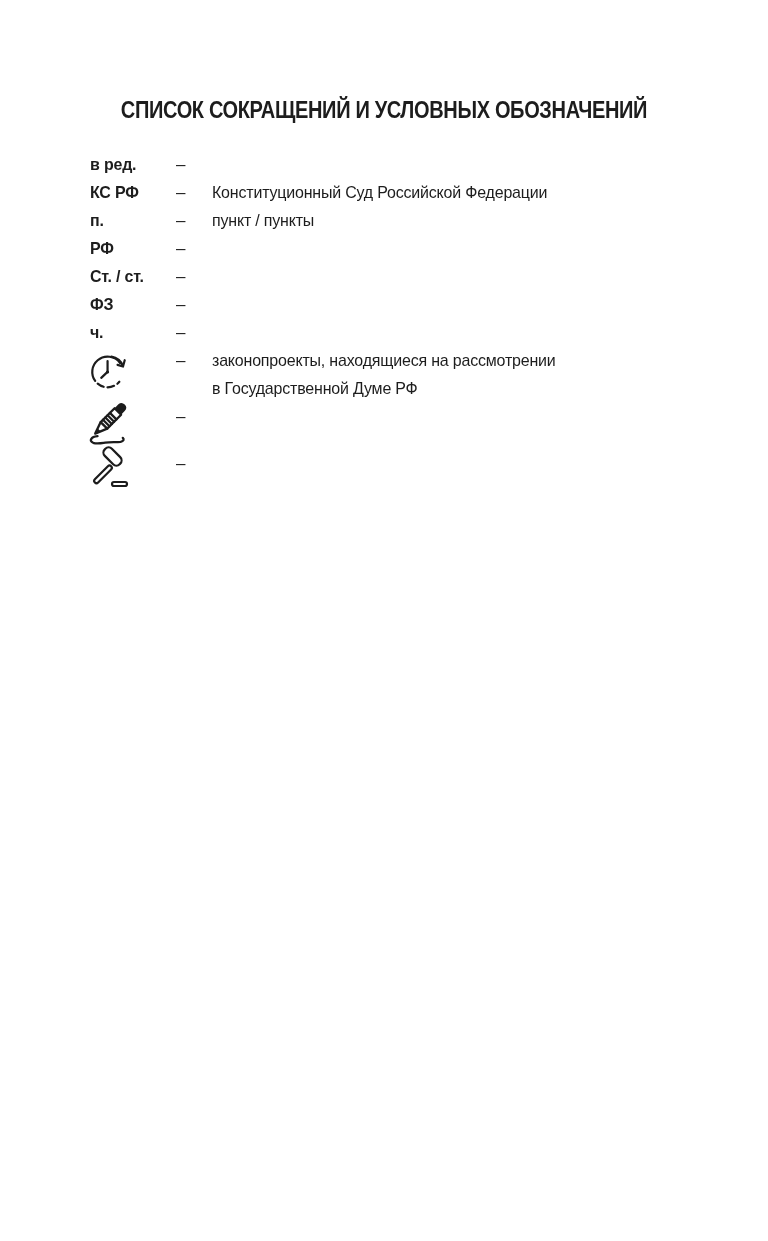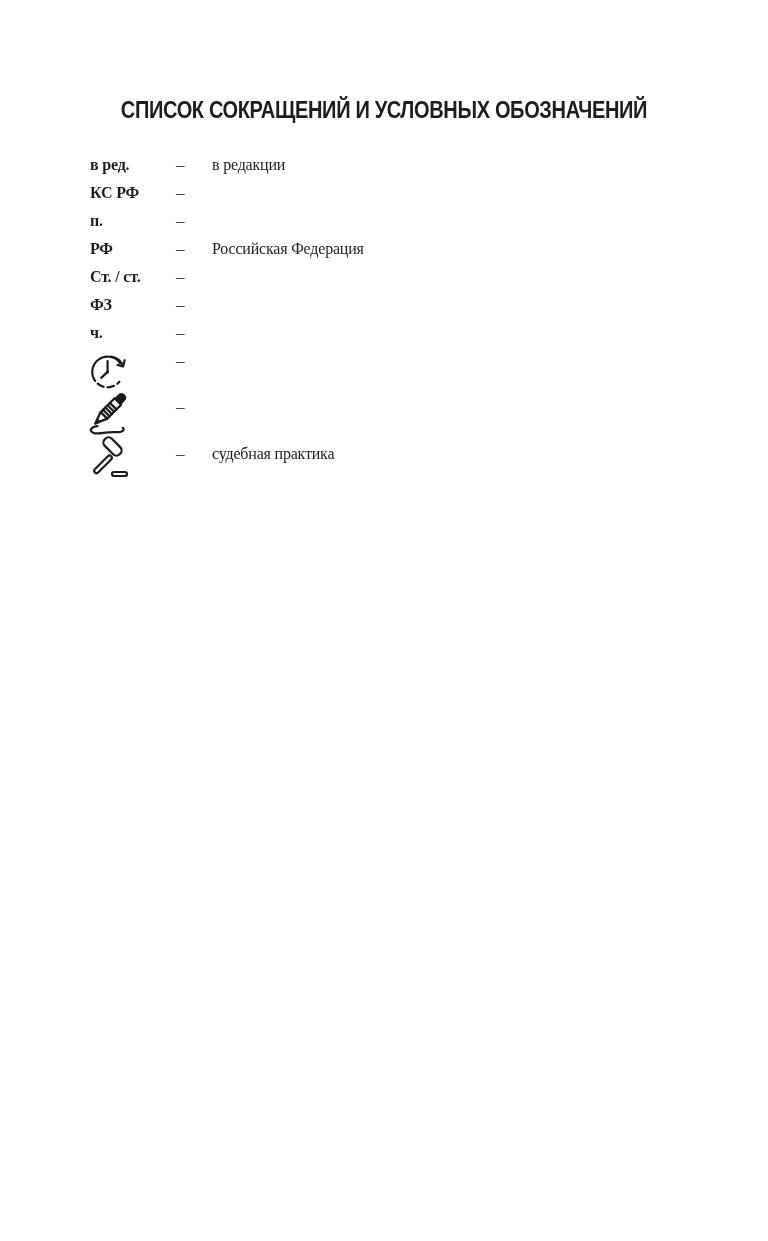--- a/index.html
+++ b/index.html
@@ -32,21 +32,20 @@
     transform-origin: 50% 50%;
     white-space: nowrap;
   }
   .abbr-list {
     margin: 25px 86px 0 90px;
   }
   .row {
     display: grid;
     grid-template-columns: 86px 36px 1fr;
     align-items: start;
-    font-family: Liberation Serif, serif;
   }
   .term, .dash, .line {
     font-size: 17px;
     line-height: 28px;
     letter-spacing: -0.2px;
   }
   .term {
     font-weight: bold;
     white-space: nowrap;
     transform: scaleX(0.94);
@@ -74,41 +73,41 @@
 
 <div class="page">
 
   <h1 class="title">СПИСОК СОКРАЩЕНИЙ И УСЛОВНЫХ ОБОЗНАЧЕНИЙ</h1>
 
   <div class="abbr-list">
 
     <div class="row">
       <div class="term">в ред.</div>
       <div class="dash">–</div>
-      <div class="def">
-        <span class="line">в редакции</span>
-      </div>
     </div>
 
     <div class="row">
       <div class="term">КС РФ</div>
       <div class="dash">–</div>
+      <div class="def">
+        <span class="line">Конституционный Суд Российской Федерации</span>
+      </div>
     </div>
 
     <div class="row">
       <div class="term">п.</div>
       <div class="dash">–</div>
+      <div class="def">
+        <span class="line">пункт / пункты</span>
+      </div>
     </div>
 
     <div class="row">
       <div class="term">РФ</div>
       <div class="dash">–</div>
-      <div class="def">
-        <span class="line">Российская Федерация</span>
-      </div>
     </div>
 
     <div class="row">
       <div class="term">Ст. / ст.</div>
       <div class="dash">–</div>
     </div>
 
     <div class="row">
       <div class="term">ФЗ</div>
       <div class="dash">–</div>
@@ -124,20 +123,24 @@
         <svg width="46" height="46" viewBox="0 0 48 48">
           <path class="ico" d="M35.6 16.8 A16 16 0 1 0 34.8 36.3" stroke-dasharray="50 4 7 4 7 4 12"></path>
           <path class="ico" d="M26.5 10.1 A16.3 16.3 0 0 1 38.6 19.8"></path>
           <path class="ico" d="M32.9 18.6 L38.6 20.4 L40.4 13.8" stroke-width="2"></path>
           <path class="ico" d="M22.5 26 L22.5 14.6" stroke-width="2.8"></path>
           <path class="ico" d="M22.5 26 L15.9 32.2" stroke-width="2.4"></path>
           <circle class="ico-fill" cx="22.5" cy="26" r="1.6"></circle>
         </svg>
       </div>
       <div class="dash">–</div>
+      <div class="def">
+        <span class="line">законопроекты, находящиеся на рассмотрении</span>
+        <span class="line">в Государственной Думе РФ</span>
+      </div>
     </div>
 
     <div class="row">
       <div class="icon-cell pencil">
         <svg width="46" height="52" viewBox="0 0 46 52">
           <path class="ico-fill" d="M28.6 10.2 L32.4 6.3 Q35.6 3.4 38.7 6.5 Q41.8 9.6 38.9 12.8 L35.1 16.7 Z"></path>
           <path class="ico" d="M14.7 24.1 L28.6 10.2 L35.1 16.7 L21.2 30.6 Z" stroke-width="1.8"></path>
           <path class="ico" d="M14.7 24.1 L9.2 35.6 L21.2 30.6" stroke-width="1.8"></path>
           <path class="ico-fill" d="M9.2 35.6 L11.7 30.4 L14.4 33.1 Z"></path>
           <path class="ico" d="M17 21.8 L23.5 28.3" stroke-width="1.4"></path>
@@ -152,19 +155,16 @@
 
     <div class="row">
       <div class="icon-cell gavel">
         <svg width="48" height="50" viewBox="0 0 48 50">
           <rect class="ico-white" x="5.5" y="31" width="23" height="4.6" rx="2.3" transform="rotate(-45 17 33.3)"></rect>
           <rect class="ico-white" x="16" y="10.5" width="21" height="10" rx="4.6" transform="rotate(45 26.5 15.5)"></rect>
           <rect class="ico-white" x="26" y="41" width="15" height="4" rx="2"></rect>
         </svg>
       </div>
       <div class="dash">–</div>
-      <div class="def">
-        <span class="line">судебная практика</span>
-      </div>
     </div>
 
   </div>
 </div>
 
 </body></html>

